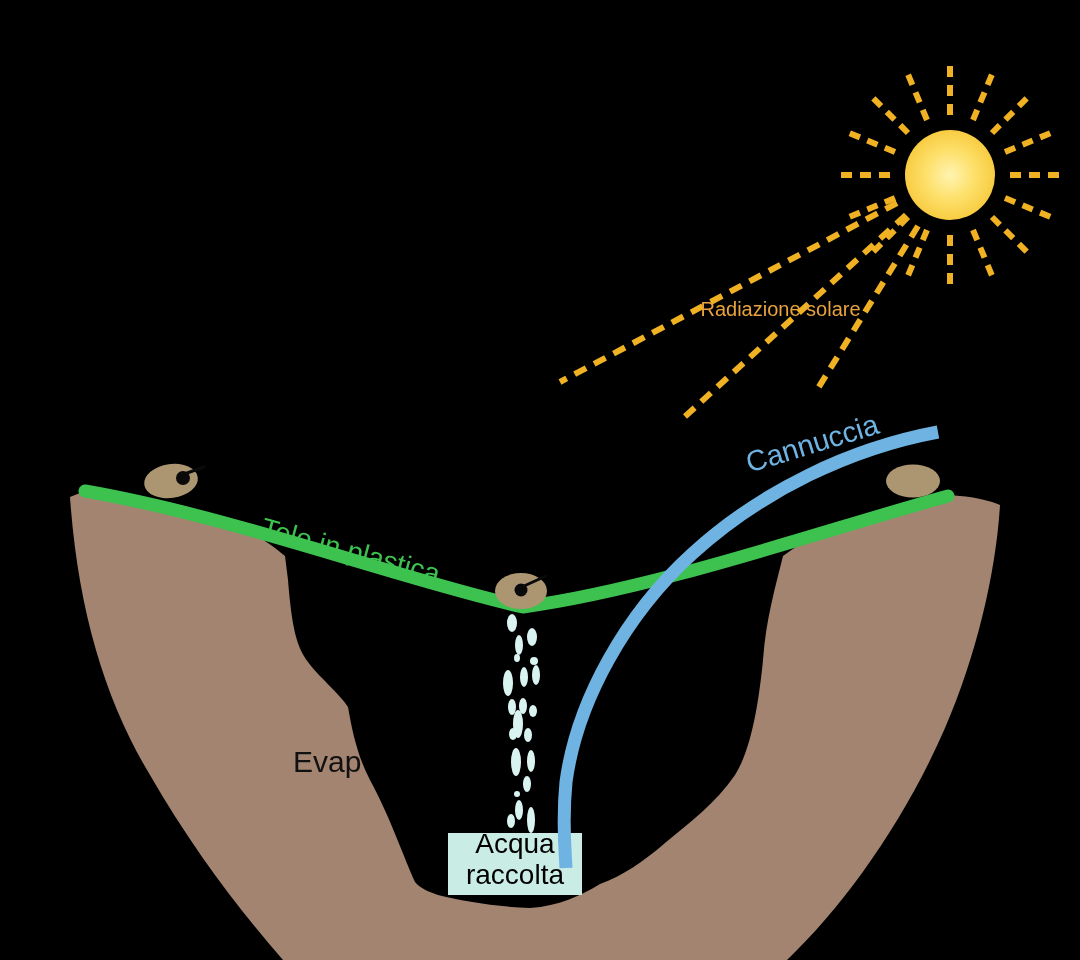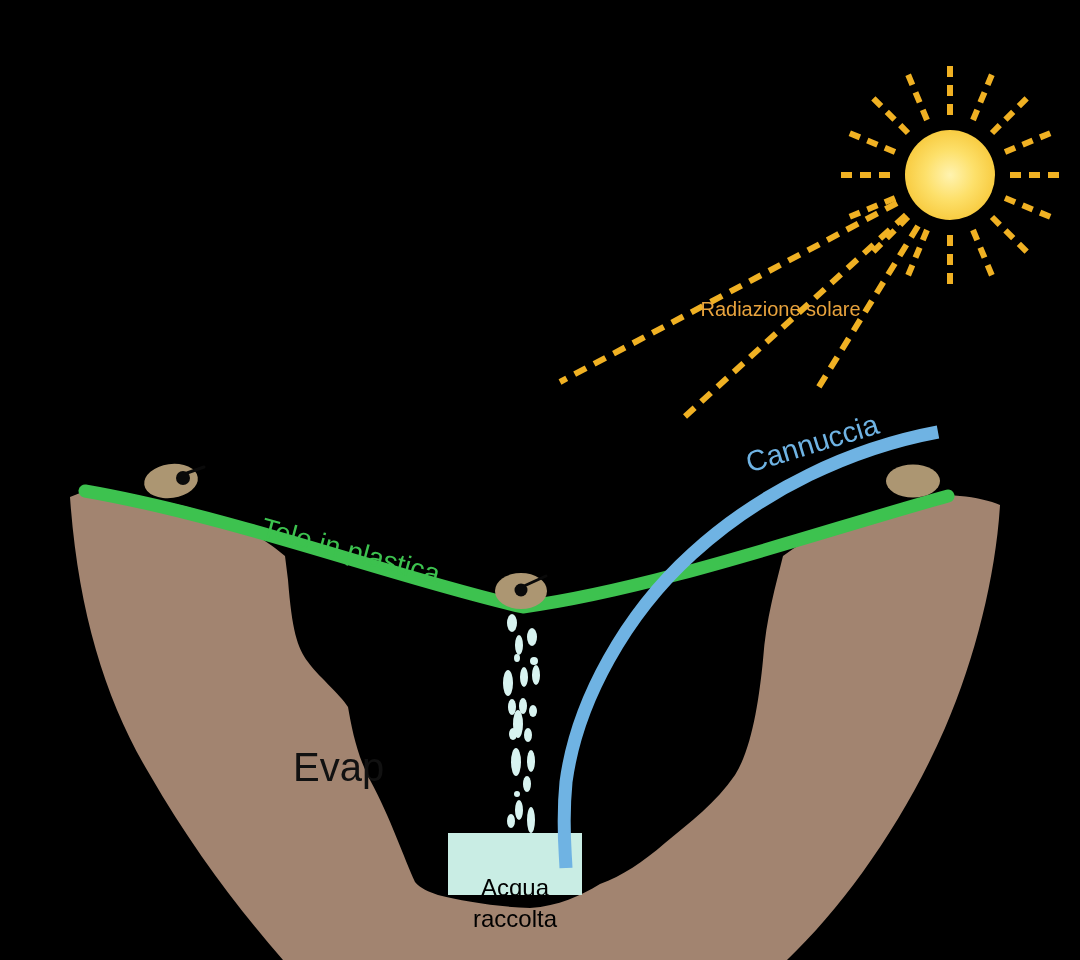--- a/index.html
+++ b/index.html
@@ -50,30 +50,29 @@
   .label-sheet{
     left:266px;top:512px;
     color:var(--sheet-green);
     font-size:28px;
     transform:rotate(15deg);
     transform-origin:0 0;
   }
   .label-evap{
     left:293px;top:745px;
     color:var(--label-dark);
-    font-size:40px;
+    font-size:30px;
   }
   .label-collected{
     left:448px;top:833px;width:134px;height:52px;
     color:#000;
-    font-size:24px;line-height:31px;
+    font-size:28px;line-height:31px;
     text-align:center;white-space:normal;
     display:flex;align-items:center;justify-content:center;
     flex-direction:column;
-    margin-top:44px;
   }
   .ray{stroke:var(--ray);stroke-width:6;stroke-dasharray:11 8;fill:none;}
   .beam{stroke:var(--ray);stroke-width:6;stroke-dasharray:13 9;fill:none;}
   .ground{fill:var(--ground-brown);stroke:none;}
   .sheet{stroke:var(--sheet-green);stroke-width:13;fill:none;stroke-linecap:round;}
   .straw{stroke:var(--straw-blue);stroke-width:13;fill:none;stroke-linecap:butt;}
   .stone{fill:var(--stone-tan);stroke:none;}
   .stone-dot{fill:#0a0a0a;}
   .stone-tick{stroke:#0a0a0a;stroke-width:3;fill:none;stroke-linecap:round;}
   .drop{fill:var(--droplet);}

